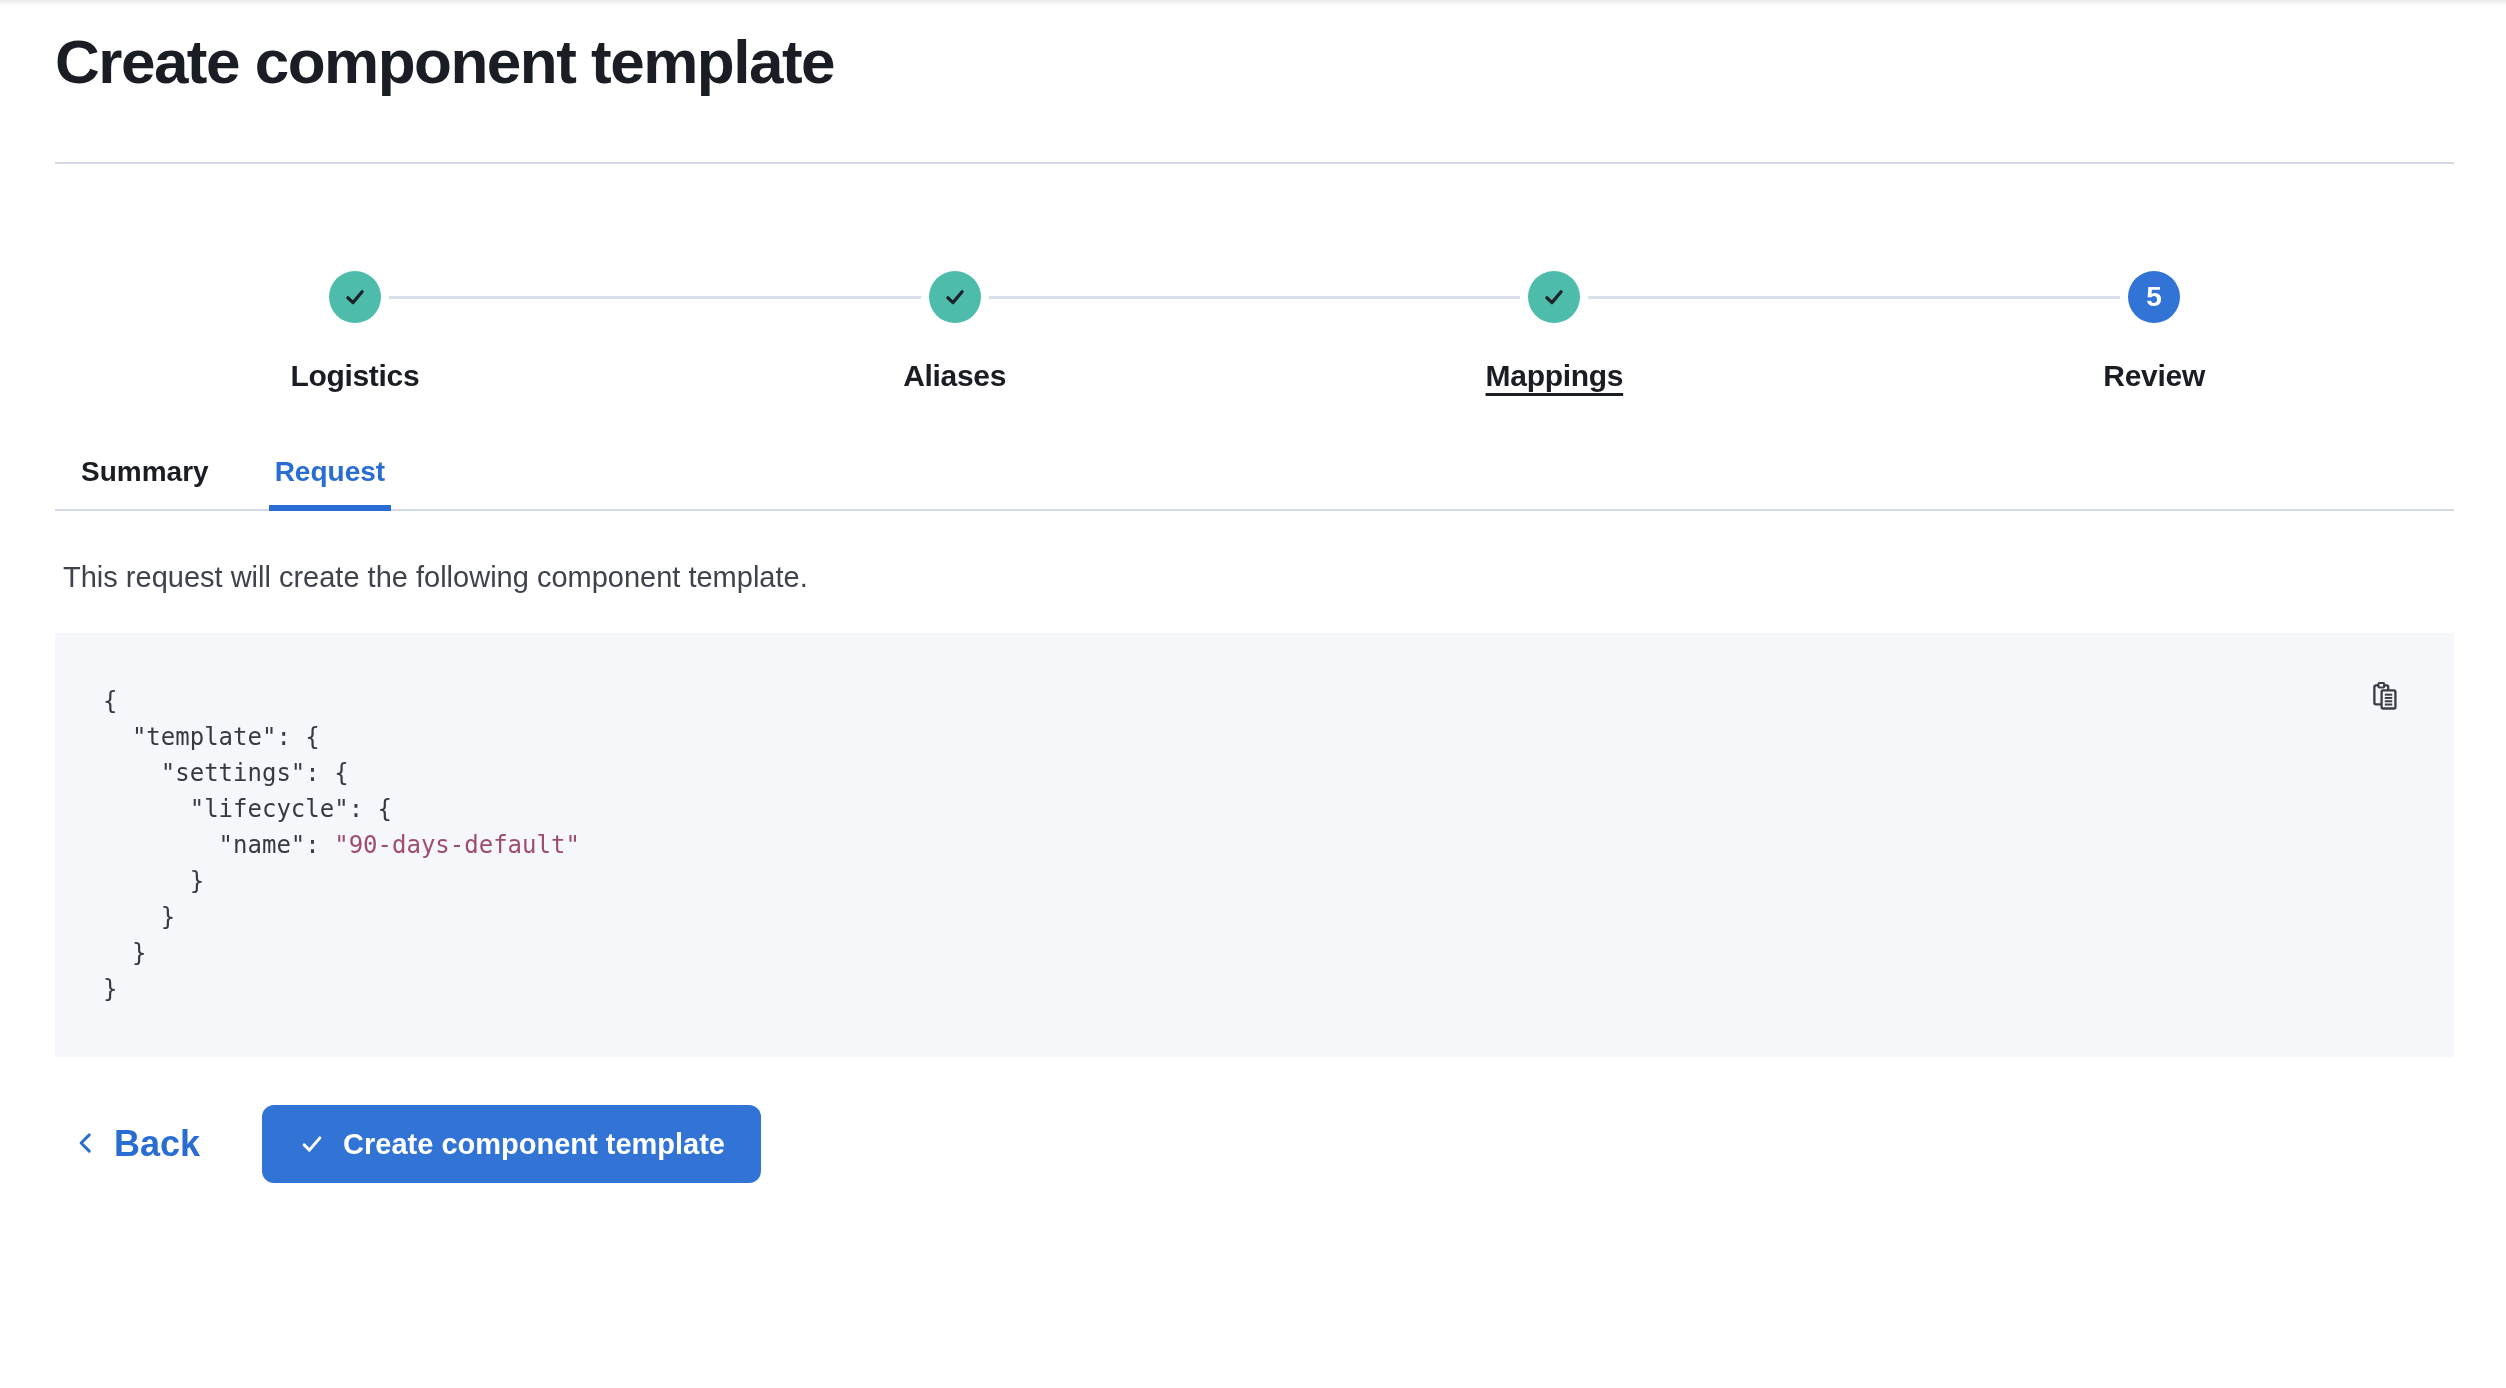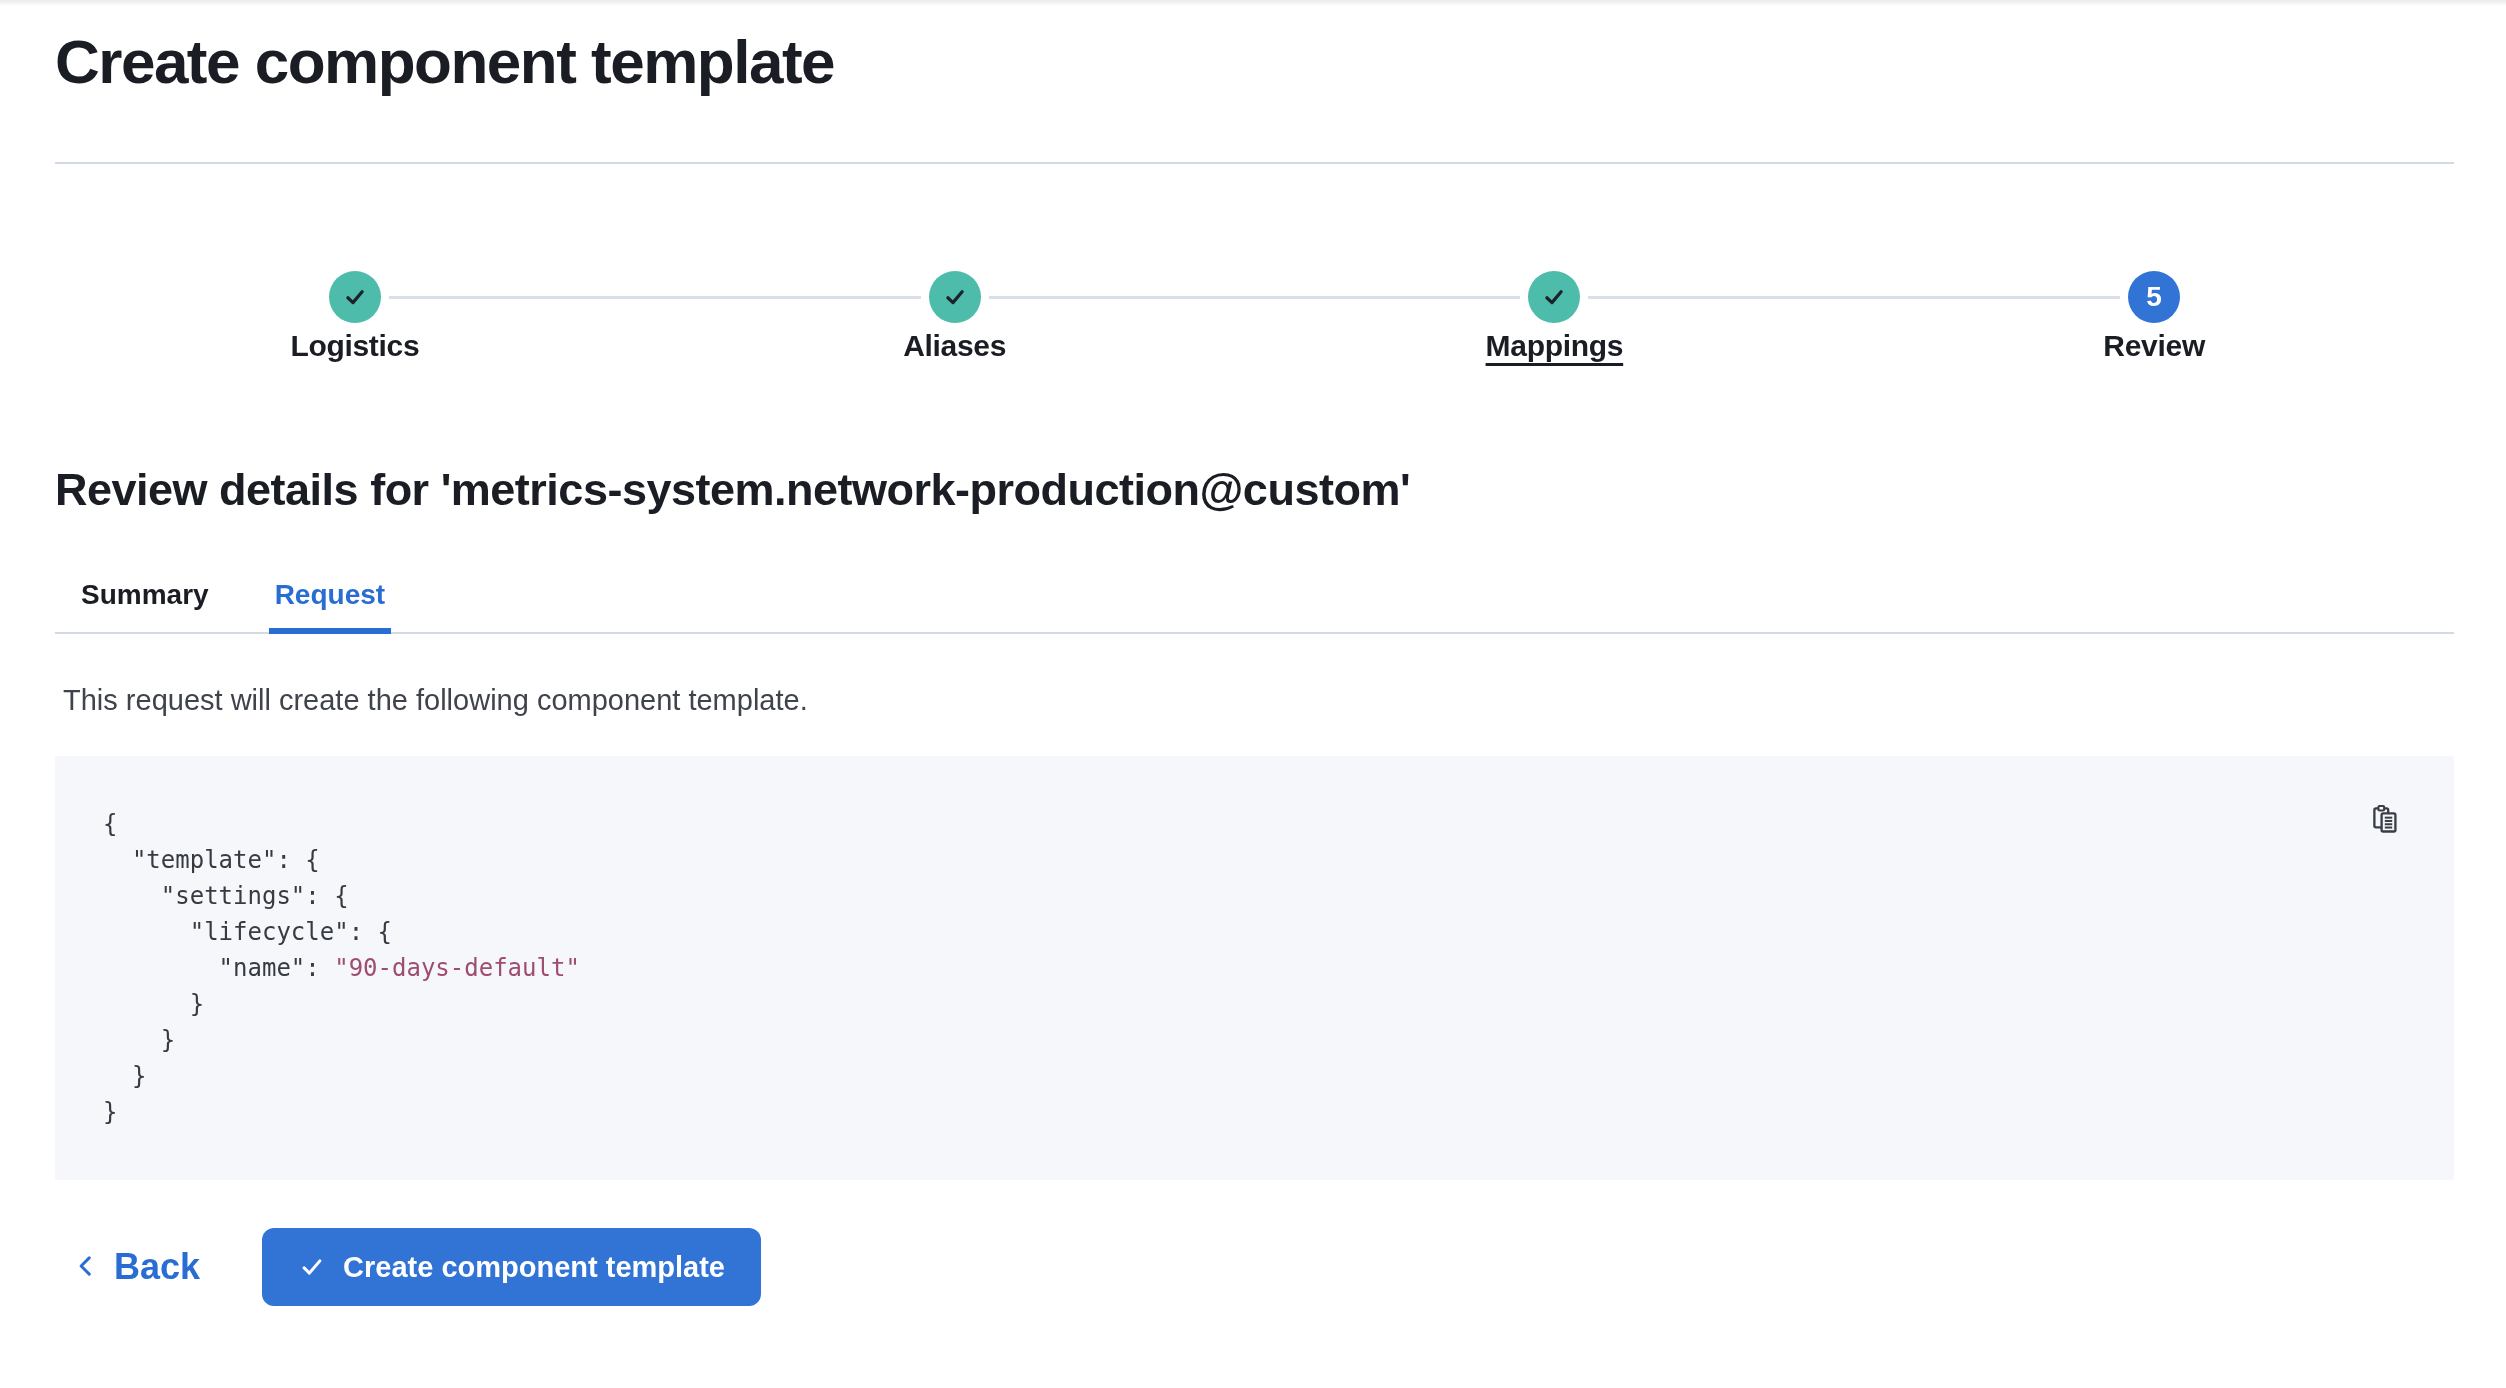--- a/index.html
+++ b/index.html
@@ -45,21 +45,21 @@
   }
   .step-circle {
     width: 52px; height: 52px; border-radius: 50%;
     display: flex; align-items: center; justify-content: center;
     position: relative; z-index: 1;
   }
   .step.complete .step-circle { background: var(--success-teal); }
   .step.current  .step-circle { background: var(--accent-blue); }
   .step-num { color: #ffffff; font-size: 28px; font-weight: 700; }
   .step-label {
-    margin-top: 6px; font-size: 30px; font-weight: 700;
+    margin-top: 36px; font-size: 30px; font-weight: 700;
     letter-spacing: -0.3px; color: var(--text-primary); text-align: left;
   }
   .step-label.underlined {
     text-decoration: underline; text-decoration-thickness: 3px; text-underline-offset: 7px;
   }
   .step[data-interactable="true"] { cursor: pointer; }
 
   
   h2.review-heading {
     margin: 101px 0 0; font-size: 45px; font-weight: 700;
@@ -163,21 +163,20 @@
 
   <div class="step current" data-interactable="false">
     <div class="step-circle" data-interactable="true">
 
       <span class="step-num" data-interactable="false">5</span>
     </div>
     <div class="step-label" data-interactable="false">Review</div>
   </div>
 </div>
 
-  <h2 class="review-heading" data-interactable="false">Review details for 'metrics-system.network-production@custom'</h2>
 
   <div class="tabs" id="tabs" data-interactable="false">
   <button class="tab" data-interactable="true">Summary</button>
 
   <button class="tab active" data-interactable="true">Request</button>
 </div>
 
   <p class="desc" data-interactable="false">This request will create the following component template.</p>
 
   <div class="codeblock" data-interactable="false">

